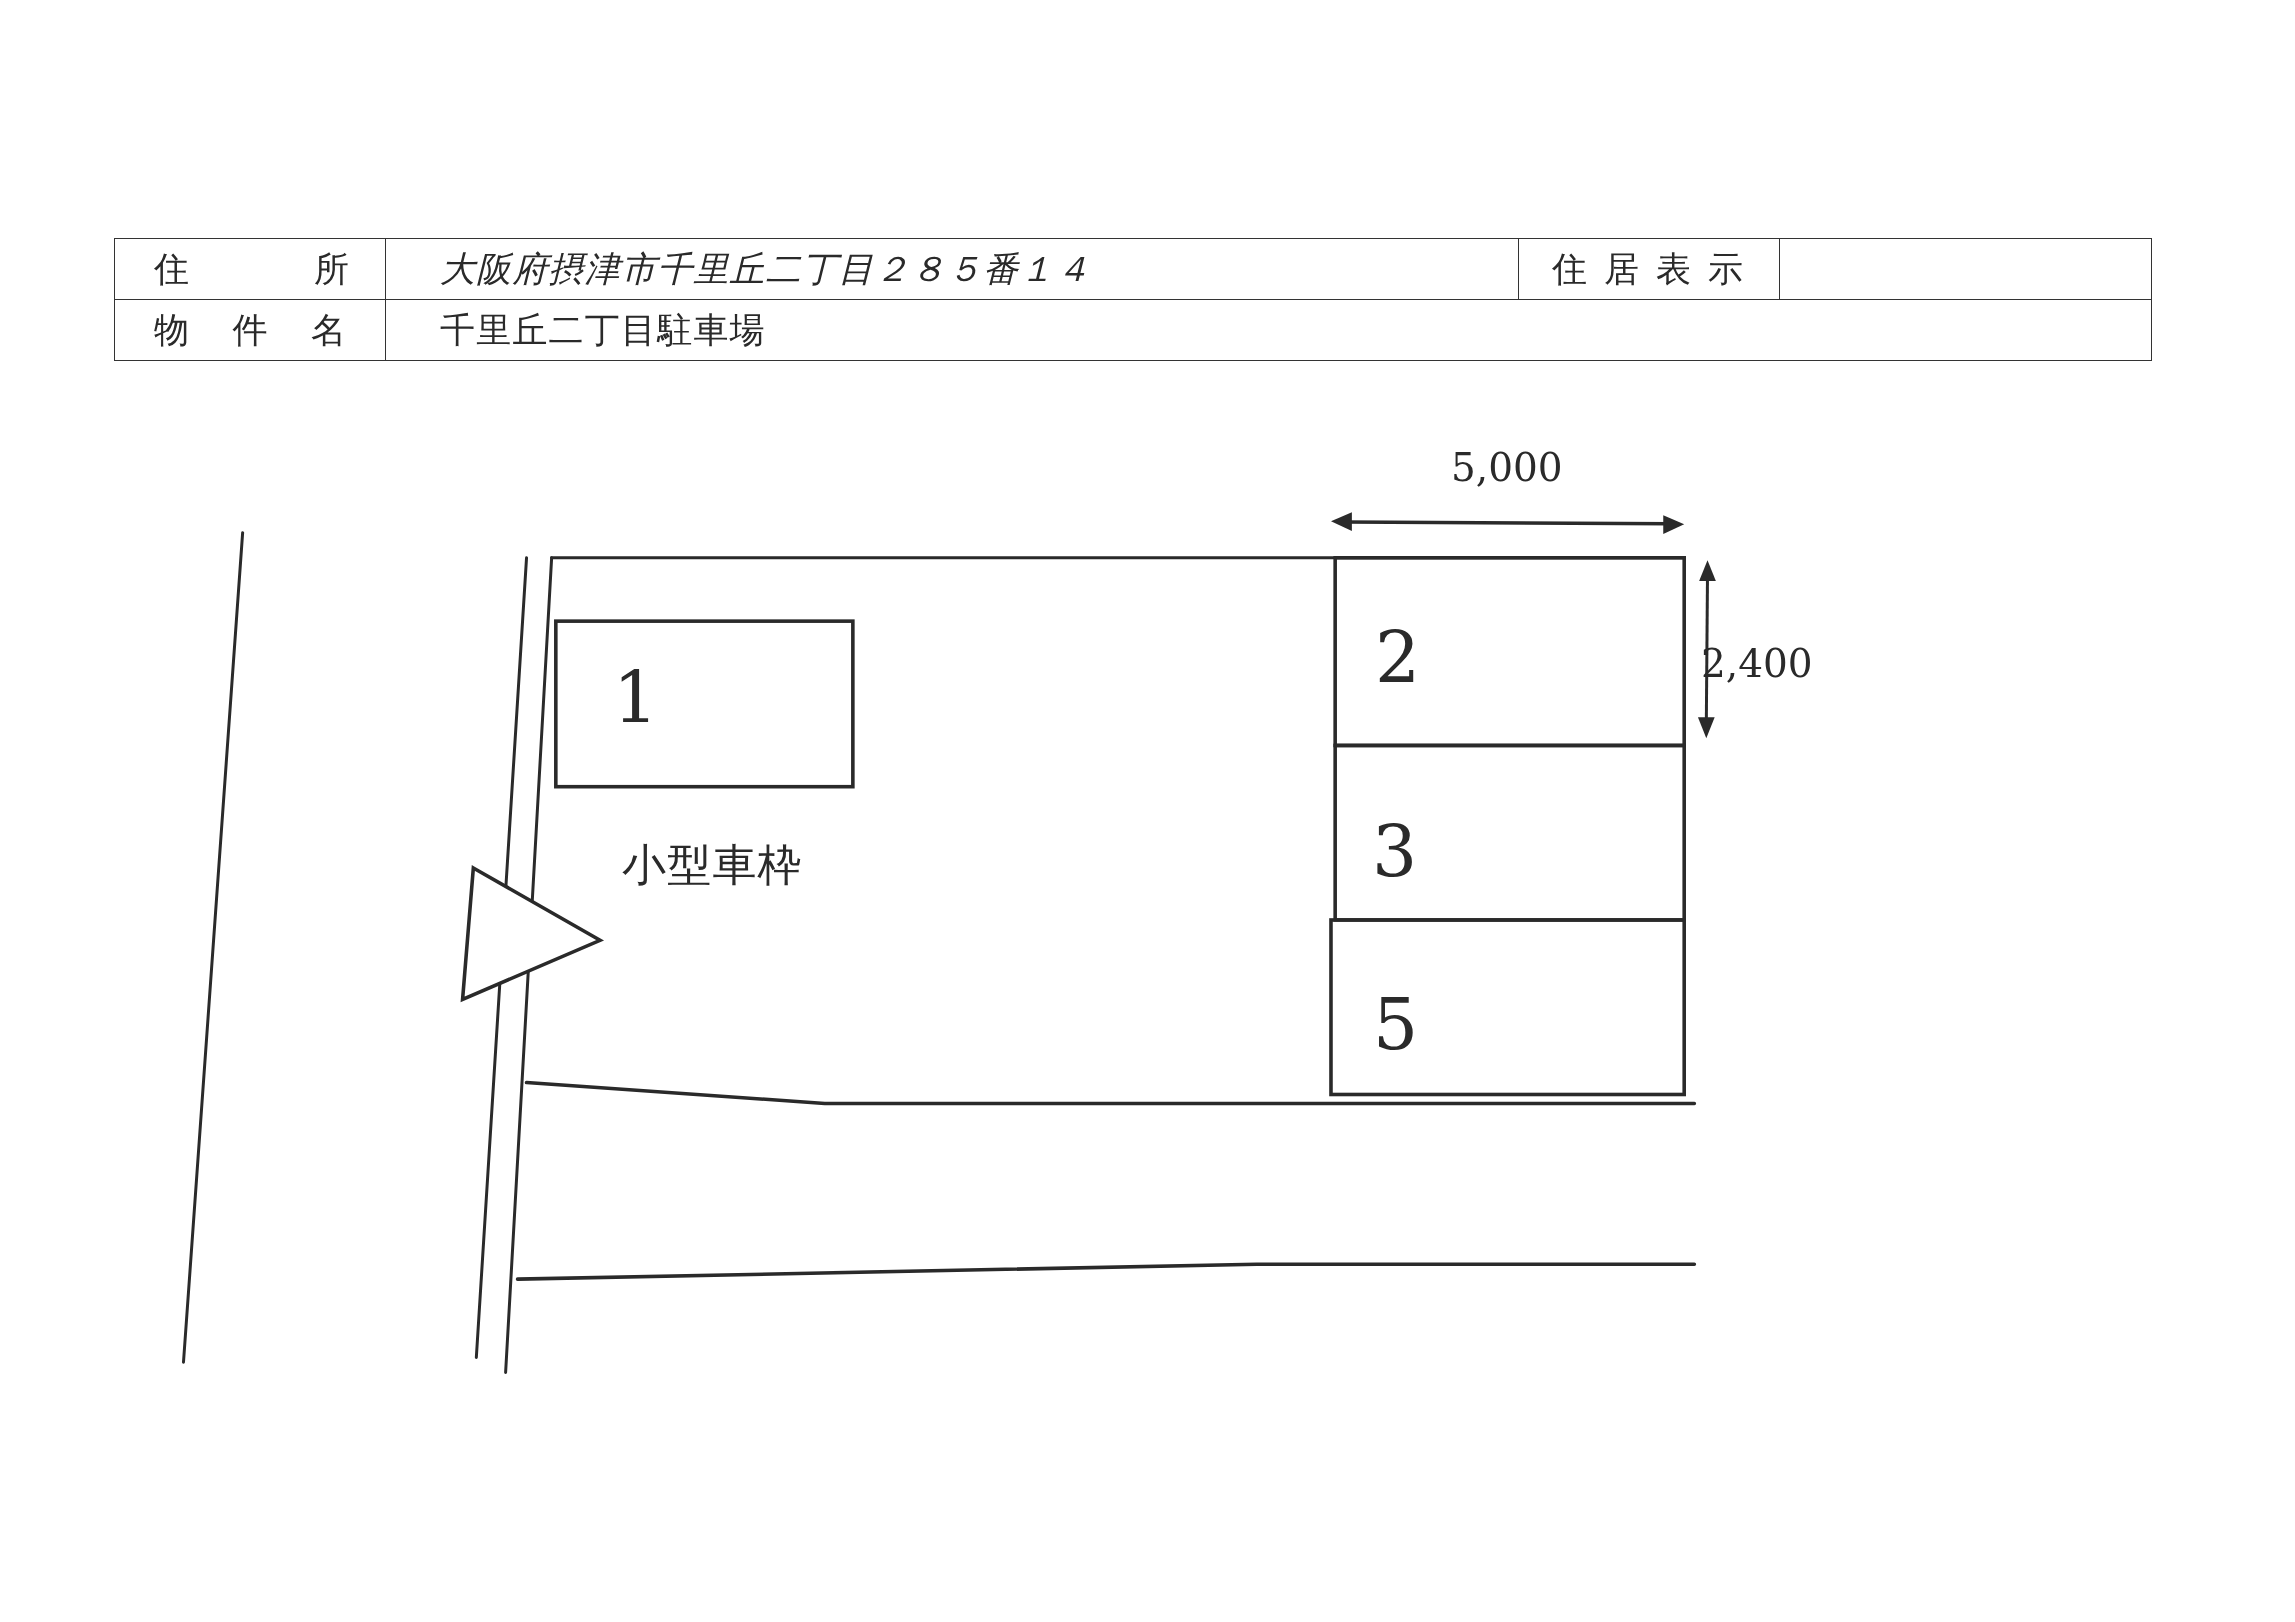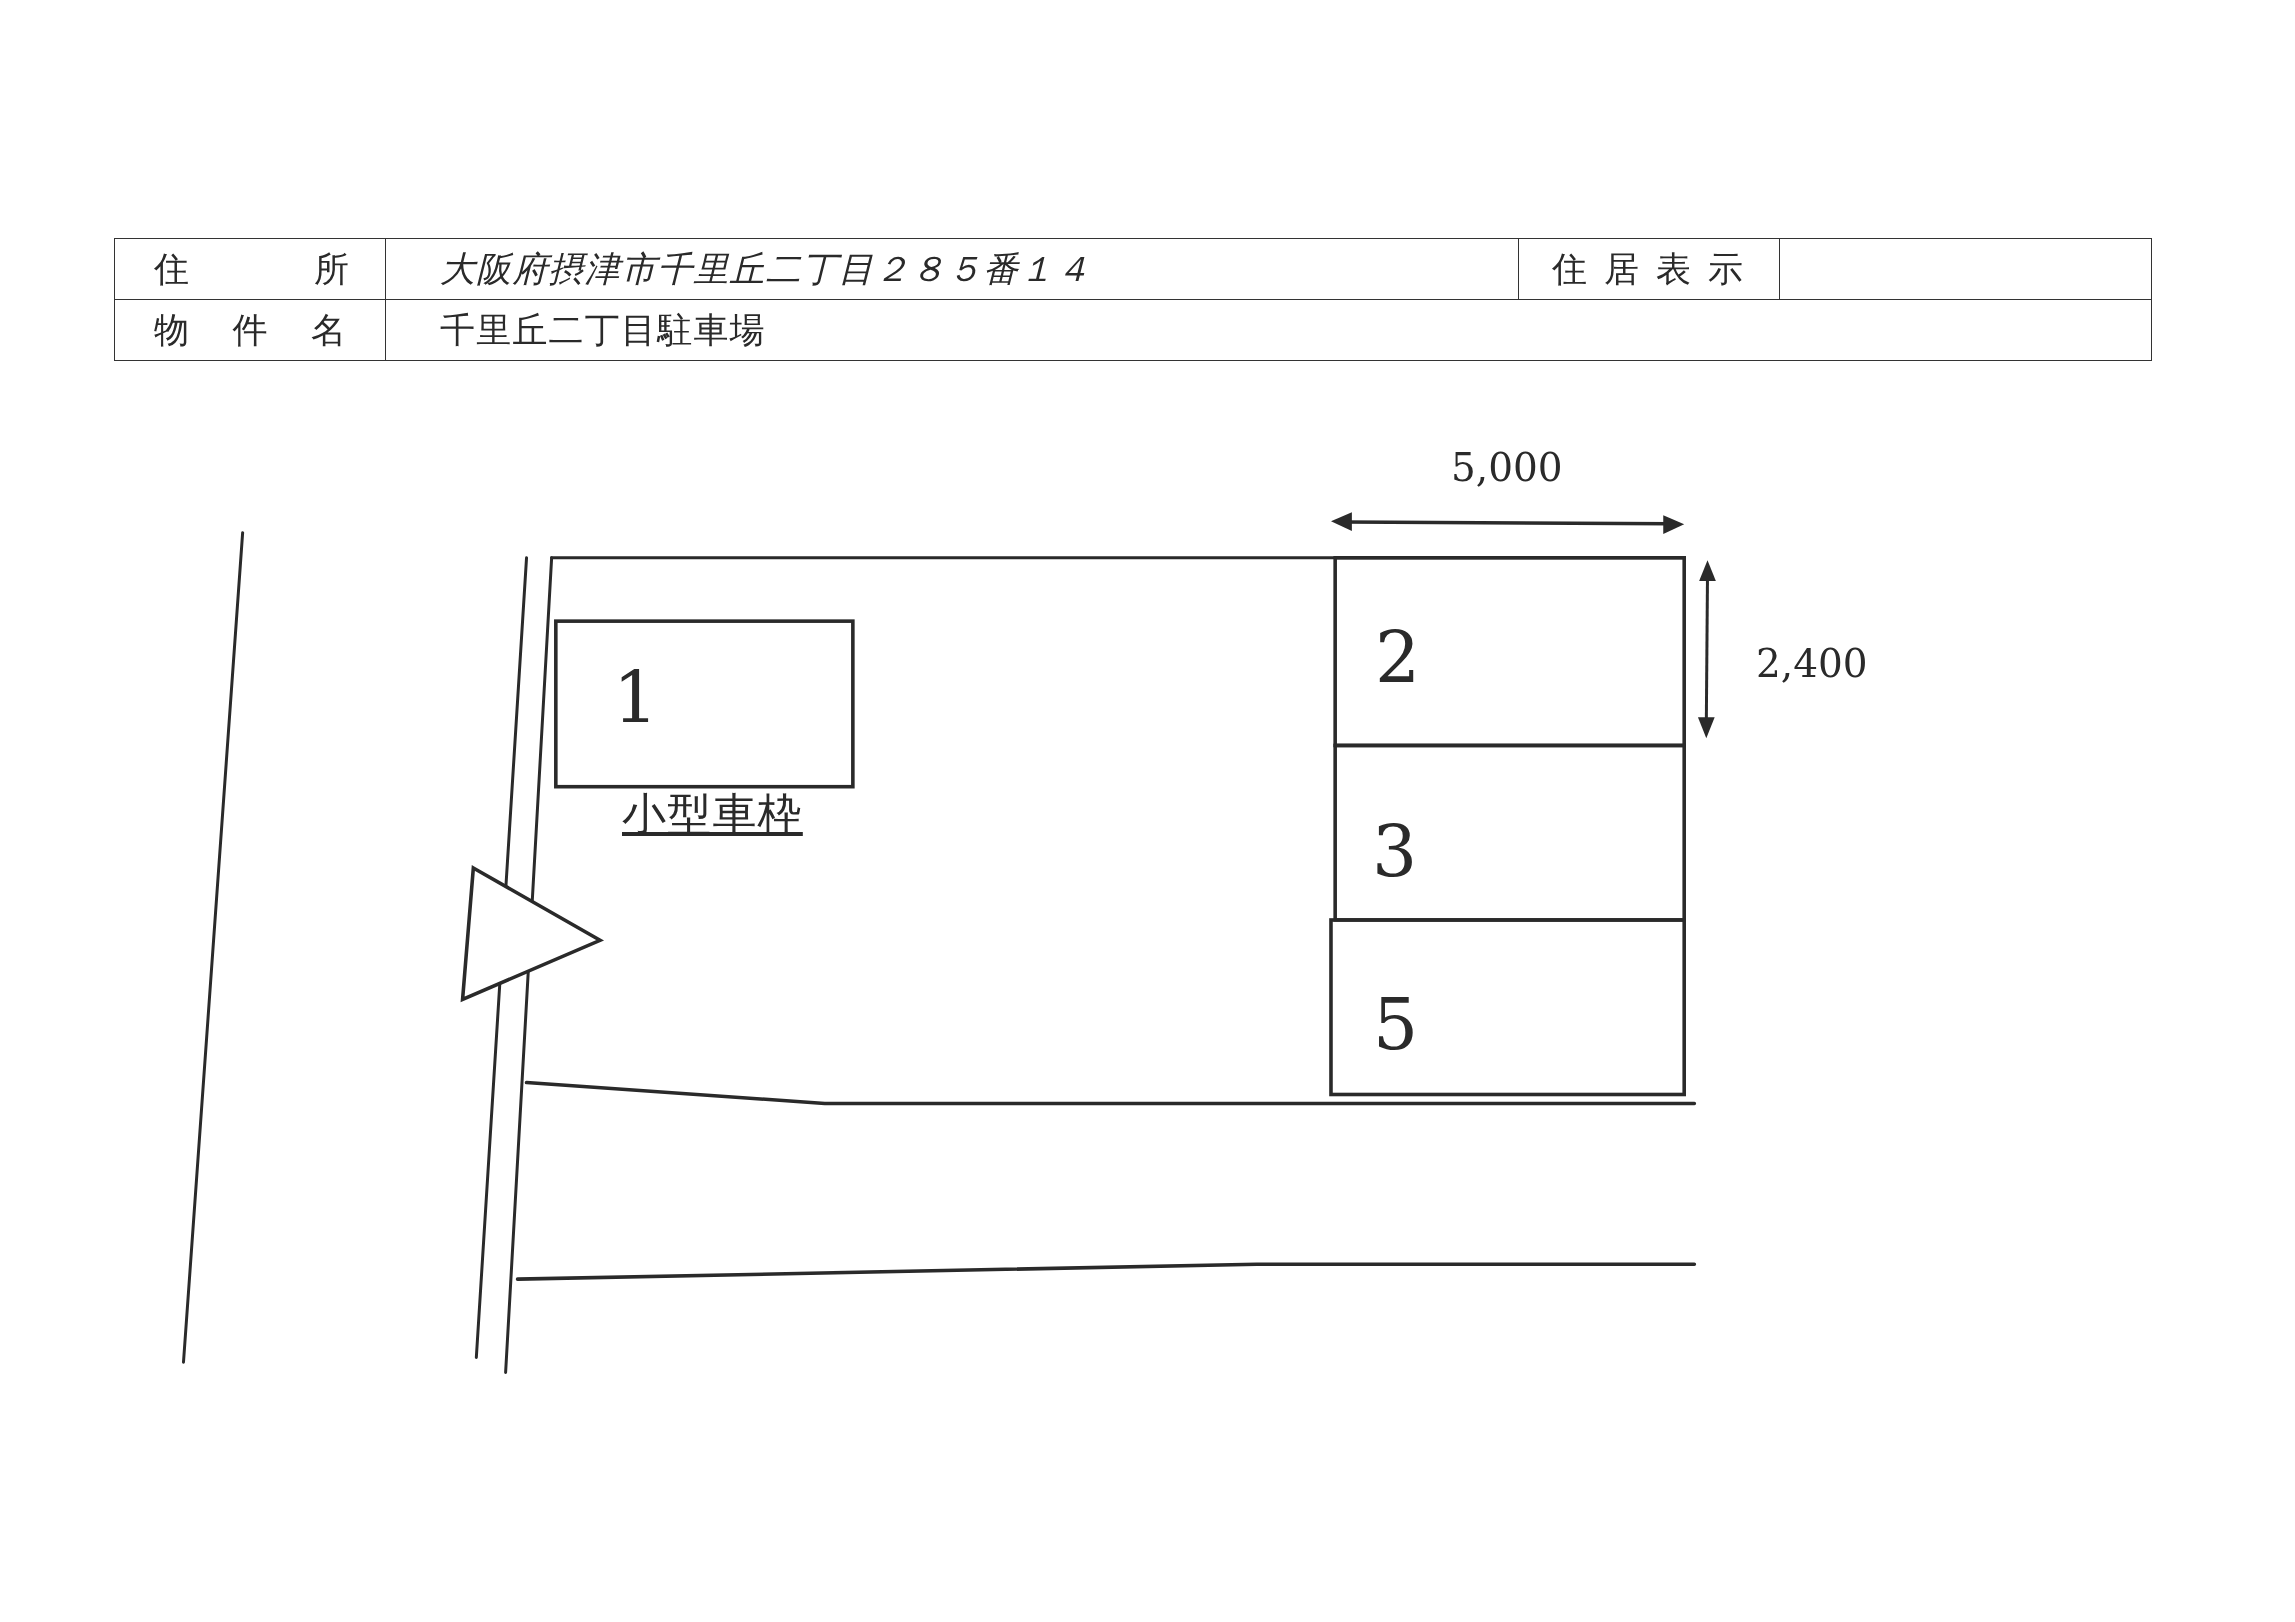--- a/index.html
+++ b/index.html
@@ -82,20 +82,20 @@
   </g>
 
   <g>
     <line x1="2857" y1="960" x2="2855" y2="1212" stroke="#2a2a2a" stroke-width="5"></line>
     <polygon points="2857,937 2843,972 2871,972" fill="#2a2a2a"></polygon>
     <polygon points="2855,1235 2841,1200 2869,1200" fill="#2a2a2a"></polygon>
   </g>
 </svg>
 
 <div class="num" style="left:613px; top:662px;">1</div>
-<div class="note" style="left:622px; top:792px;text-decoration:underline;">小型車枠</div>
+<div class="note" style="left:622px; top:843px;">小型車枠</div>
 <div class="num" style="left:1375px; top:622px;">2</div>
 <div class="num" style="left:1372px; top:816px;">3</div>
 <div class="num" style="left:1373px; top:989px;">5</div>
 
 <div class="dim" style="left:1435px; top:448px;">5,000</div>
-<div class="dim" style="left:1740px; top:644px;text-align:right;">2,400</div>
+<div class="dim" style="left:1685px; top:644px;text-align:right;">2,400</div>
 
 
 </body></html>

